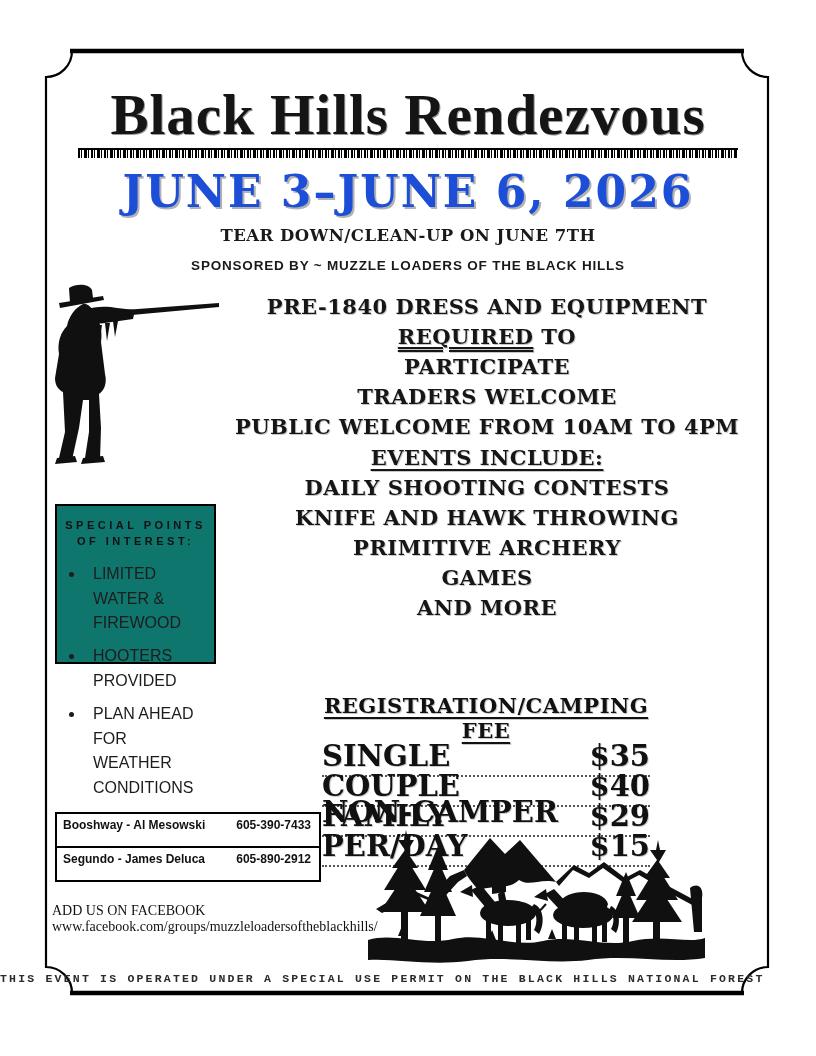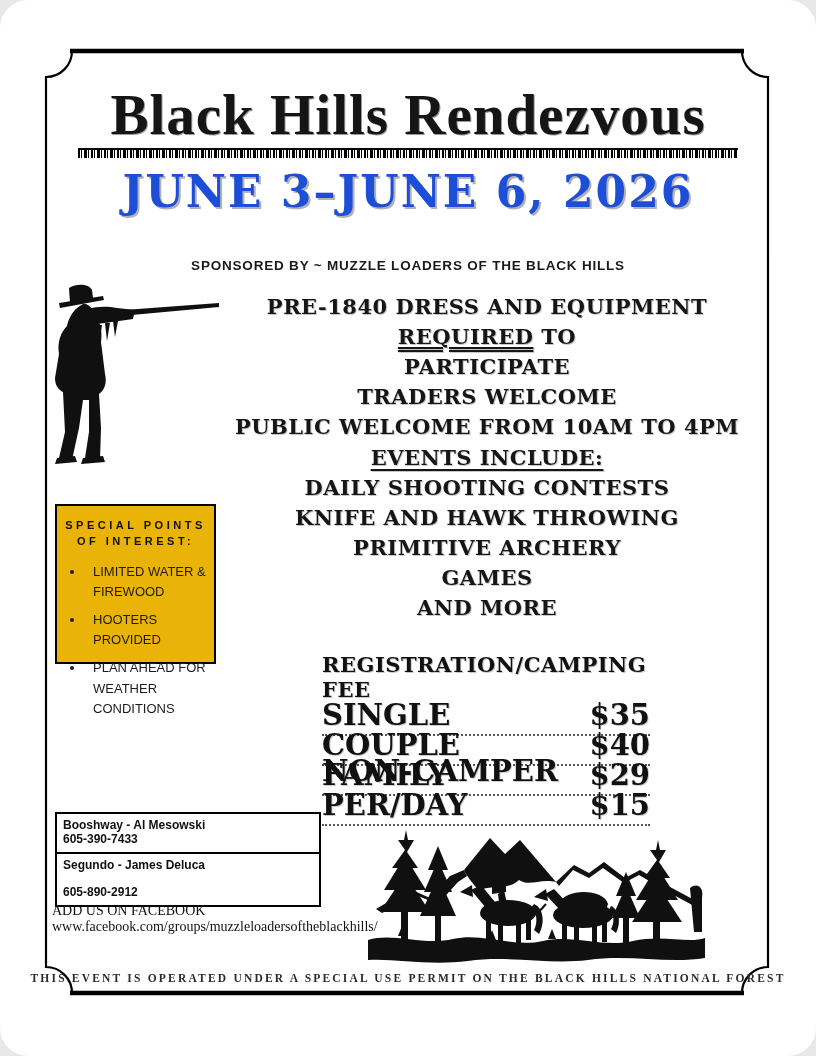--- a/index.html
+++ b/index.html
@@ -1,21 +1,20 @@
 <!DOCTYPE html>
 <html><head>
 <meta charset="utf-8">
 <style>
   * { margin:0; padding:0; box-sizing:border-box; }
   html,body { background:#e8e8e8; }
   .page {
     position:relative; width:816px; height:1056px; margin:0 auto;
     background:#ffffff; color:#111; overflow:hidden;
     font-family:"Liberation Serif", serif;
-    border-radius:28px;
   }
   .abs { position:absolute; }
   svg { display:block; }
 
   
   .frame { left:0; top:0; pointer-events:none; }
 
   
   .title {
     left:0; top:82px; width:816px; text-align:center;
@@ -53,87 +52,88 @@
   .intro { left:232px; top:292px; width:510px; text-align:center;
            font-size:21px; line-height:30px; }
   .intro .dbl-underline { text-decoration:underline; text-decoration-style:double; text-underline-offset:3px; }
   .events { left:232px; top:443px; width:510px; text-align:center;
             font-size:21px; line-height:30px; }
   .events .ev-head { text-decoration:underline; text-underline-offset:4px; }
 
   
   .special-box {
     left:55px; top:504px; width:161px; height:160px;
-    border:2px solid #000; background:#eab308; padding:12px 8px 0 8px;
+    border:2px solid #000; background:#0f766e; padding:12px 8px 0 8px;
     font-family:"Liberation Sans", sans-serif;
   }
   .special-head {
     text-align:center; font-size:11px; font-weight:700;
     letter-spacing:3.5px; line-height:1.45; color:#111;
   }
   .special-list { margin:12px 0 0 20px; }
   .special-list li {
-    font-size:13px; line-height:1.55; margin-bottom:8px;
+    font-size:16px; line-height:1.55; margin-bottom:8px;
     color:#1c1c1c; padding-left:8px;
   }
 
   
   .fees { left:322px; top:652px; width:328px; }
   .fees-head {
-    text-align:left; font-family:"DejaVu Serif", serif; font-weight:700;
+    text-align:center; font-family:"DejaVu Serif", serif; font-weight:700;
     font-size:21px; letter-spacing:0.5px; text-shadow:1px 1px 0 rgba(0,0,0,0.22);
-    text-underline-offset:4px; margin-bottom:4px;
+    text-decoration:underline; text-underline-offset:4px; margin-bottom:4px;margin-top:41px;
   }
   .fee-row {
     display:flex; justify-content:space-between; align-items:flex-end;
     font-family:"DejaVu Serif", serif; font-weight:600; font-size:29px;
     text-shadow:1px 1px 0 rgba(0,0,0,0.2);
     border-bottom:2px dotted #555; padding:1px 0 2px 0; height:30px;
   }
 
   
   .contact-box {
     left:62px; top:751px; width:142px; height:50px; border:2px solid #000;
     display:flex; align-items:center; justify-content:center; text-align:center;
     font-family:"Liberation Sans", sans-serif; font-weight:700;
     font-size:10.5px; letter-spacing:2.5px; line-height:1.5; color:#111;
   }
   .contact-table {
     left:55px; top:812px; width:266px; border:2px solid #000;
     font-family:"Liberation Sans", sans-serif; font-weight:700; font-size:12px;
   }
-  .contact-row { display:flex; justify-content:space-between; padding:4px 8px 6px 6px;flex-direction:column; }
+  .contact-row { display:flex; justify-content:space-between; padding:4px 8px 14px 6px; }
   .contact-row + .contact-row { border-top:2px solid #000;gap:13px; }
 
   
   .facebook { left:52px; top:903px; font-family:"Liberation Serif", serif;
               font-size:14px; line-height:1.15; color:#111; }
 
   
   .footer {
-    left:0; top:972px; width:816px; text-align:center;
-    font-family:Liberation Serif, serif; font-weight:700;
+    left:0; top:972px; width:816px; text-align:left;
+    font-family:Liberation Mono, monospace; font-weight:700;
     font-size:11.5px; letter-spacing:2.2px; color:#2b2b2b;
   }
 </style>
 </head>
 <body>
 
 <div class="page">
 
   <svg class="abs frame" width="816" height="1056" viewBox="0 0 816 1056">
     <path d="M72,51 L742,51 A26,26 0 0 0 768,77 L768,967 A26,26 0 0 0 742,993
              L72,993 A26,26 0 0 0 46,967 L46,77 A26,26 0 0 0 72,51 Z" fill="none" stroke="#000" stroke-width="2.2"></path>
     <line x1="70" y1="51" x2="744" y2="51" stroke="#000" stroke-width="4.5"></line>
     <line x1="70" y1="993" x2="744" y2="993" stroke="#000" stroke-width="4.5"></line>
   </svg>
 
   <div class="abs title">Black Hills Rendezvous</div>
   <div class="abs title-rule"></div>
   <div class="abs dates">JUNE 3–JUNE 6, 2026</div>
+  <div class="abs teardown">TEAR DOWN/CLEAN-UP ON JUNE 7TH</div>
   <div class="abs sponsored">SPONSORED BY ~ MUZZLE LOADERS OF THE BLACK HILLS</div>
 
   <svg class="abs" style="left:45px; top:282px;" width="175" height="185" viewBox="0 0 175 185" fill="#101010">
     <polygon points="52,30 174,21 174,25 54,36"></polygon>
     <path d="M14,21 L58,14 L59,18 L15,26 Z"></path>
     <path d="M24,6 C32,1 44,2 47,8 L48,16 L25,21 Z"></path>
     <path d="M38,22 C30,26 24,34 22,44 C16,50 12,60 14,72 L10,96 C10,104 14,108 18,110
              L20,150 L14,176 L27,178 L34,146 L38,118 L44,118 L44,150 L40,176 L55,178
              L56,146 L54,112 C60,108 62,100 60,92 L56,60 C58,48 54,36 48,28
              C44,23 41,21 38,22 Z"></path>

